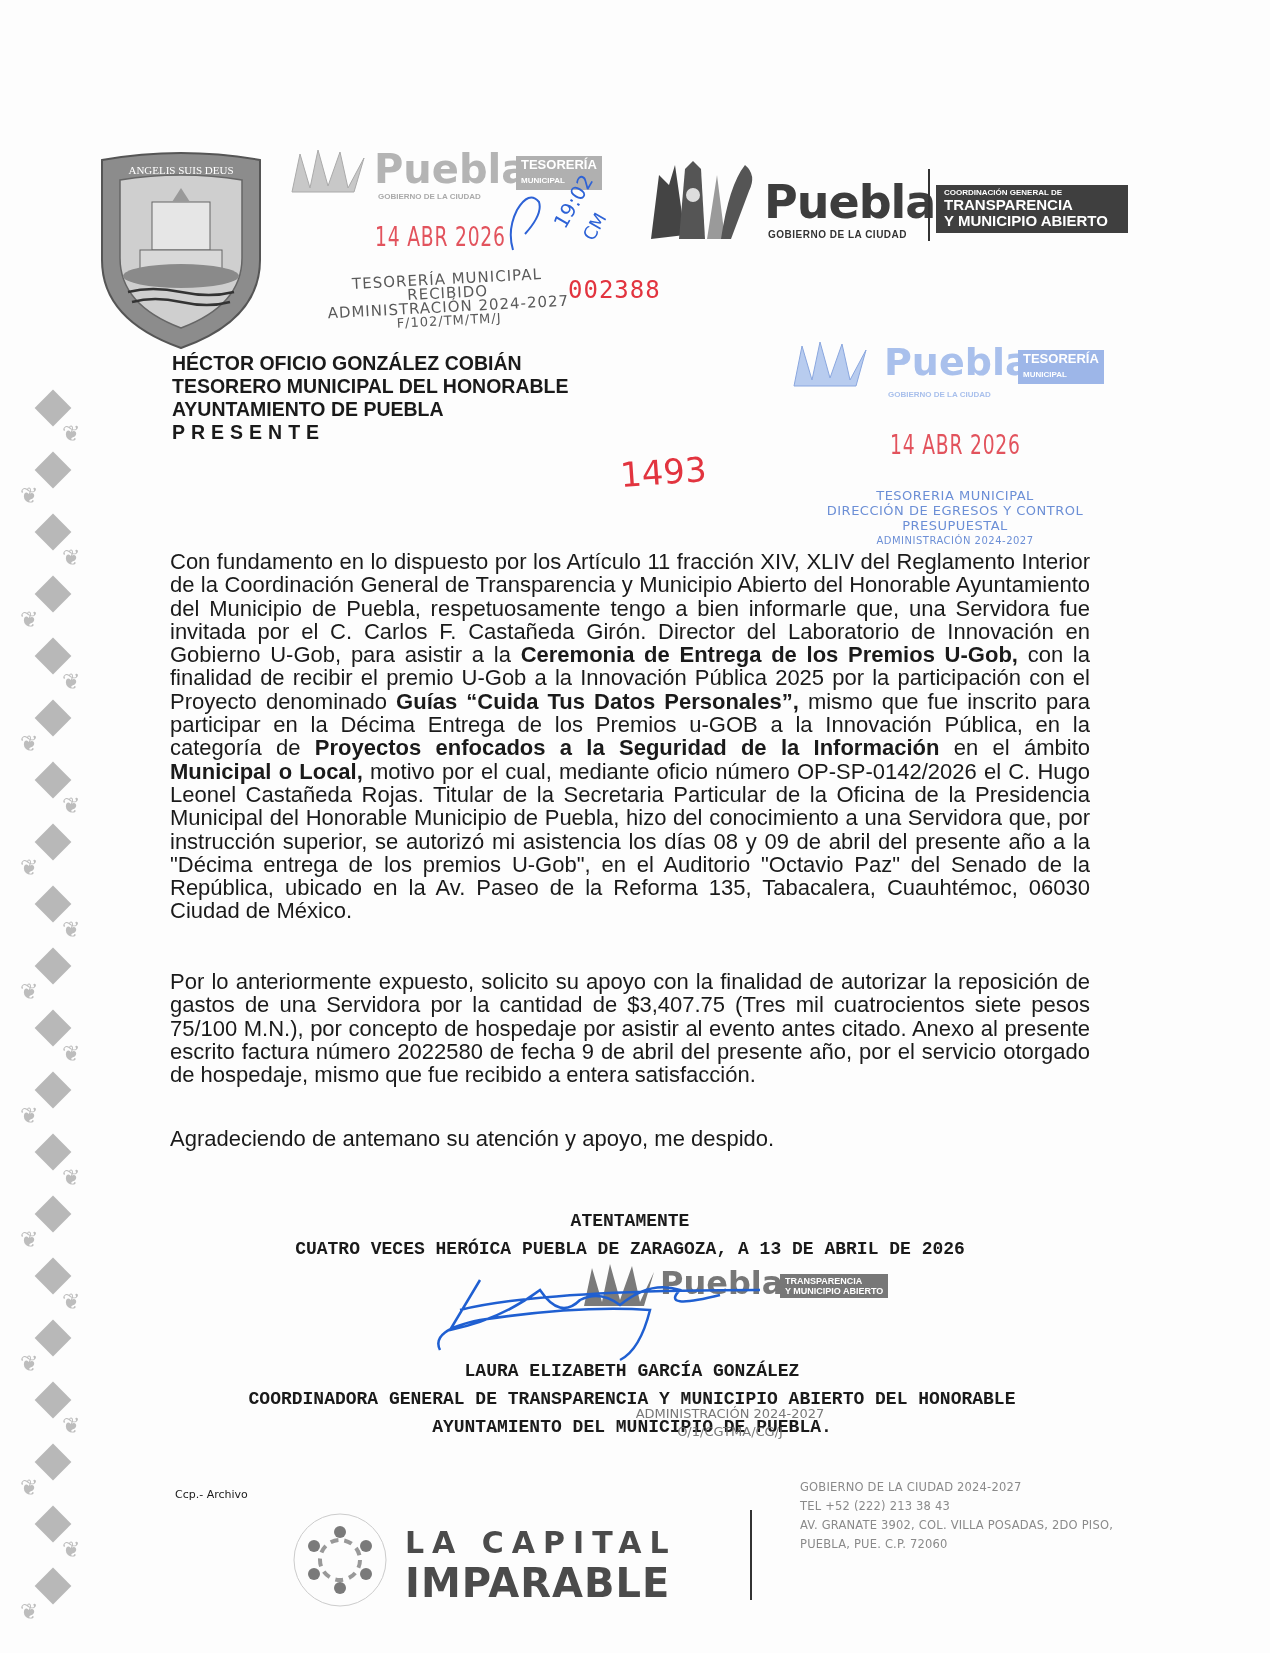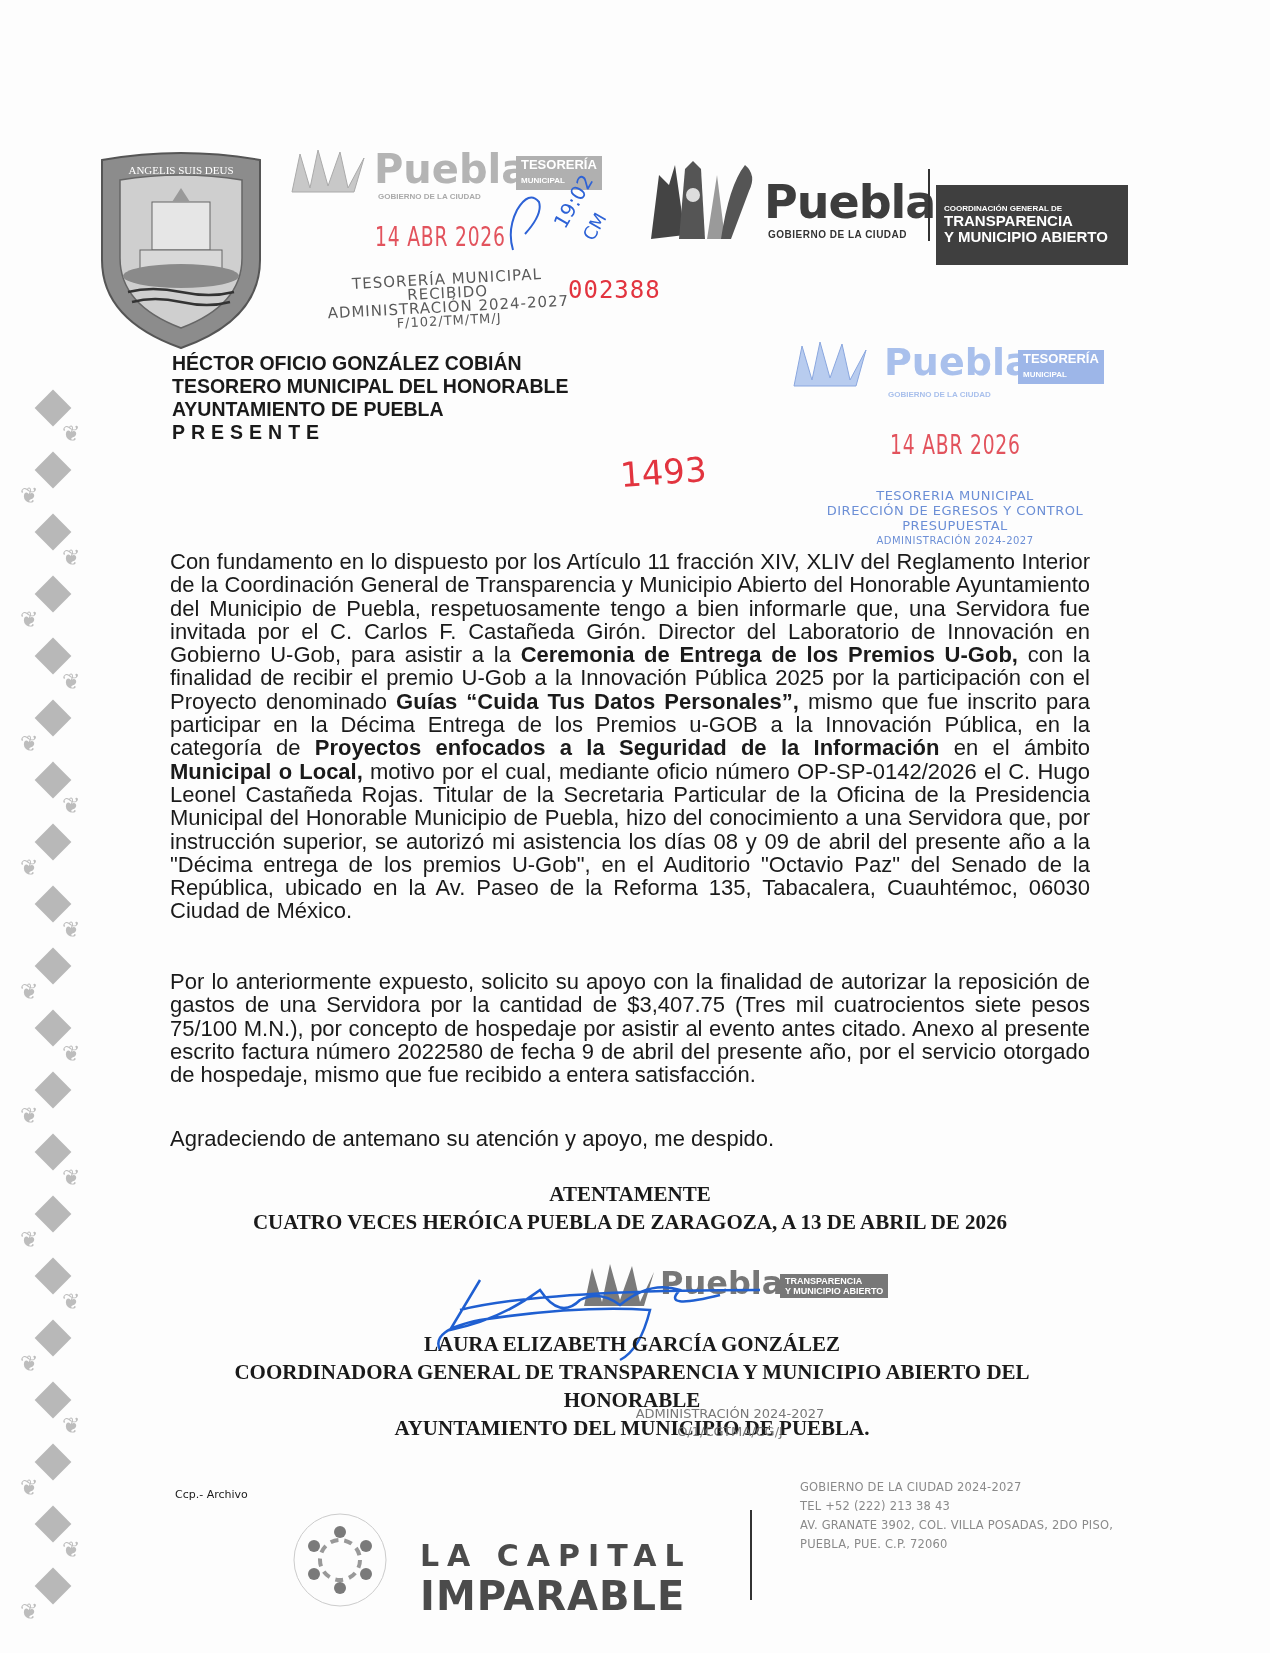--- a/index.html
+++ b/index.html
@@ -19,34 +19,34 @@
   .stamp-logo { font-weight:bold; color:#9a9a9a; }
   .red { color:#e2343f; }
   .blue-stamp { color:#6c8fd6; }
   .gray-stamp { color:#5a5a5a; font-family:"DejaVu Sans", sans-serif; letter-spacing:1px; text-align:center; }
 
   .date-stamp { font-family:"DejaVu Sans Condensed","DejaVu Sans", sans-serif; font-size:26px; color:#e2535d; letter-spacing:1px; transform:scaleX(0.8); transform-origin:left; }
 
   
   .puebla-word { font-family:"DejaVu Sans", sans-serif; font-weight:bold; font-size:46px; color:#3d3d3d; letter-spacing:-1px; }
   .gob-ciudad { font-size:10px; font-weight:bold; color:#333; letter-spacing:0.5px; }
-  .trans-box { background:#3f3f3f; color:#fff; padding:20px 8px; line-height:1.05; }
+  .trans-box { background:#3f3f3f; color:#fff; padding:4px 8px; line-height:1.05; }
   .trans-box .small { font-size:8px; font-weight:bold; }
   .trans-box .big { font-size:15px; font-weight:bold; }
 
   .motto { right:182px; top:255px; text-align:right; font-weight:bold; font-size:19px; line-height:25px; }
 
   .addressee { left:172px; top:352px; font-weight:bold; font-size:19.5px; line-height:23px; }
   .presente { letter-spacing:6px; }
 
   .body-text { left:170px; width:920px; font-size:22px; line-height:23.3px; text-align:justify;
                font-family:"Liberation Sans Narrow","Liberation Sans", sans-serif; }
   .body-text b { font-weight:bold; }
 
-  .sign { font-family:Liberation Serif, serif; font-weight:bold; font-size:21px; text-align:center; }
+  .sign { font-family:Liberation Mono, monospace; font-weight:bold; font-size:18px; text-align:center;margin-top:27px; }
 
   .footer-addr { left:800px; top:1478px; font-family:"DejaVu Sans", sans-serif; font-size:11.5px; color:#8a8a8a; line-height:19px; letter-spacing:0.2px; }
   .capital-1 { font-family:"DejaVu Sans", sans-serif; font-weight:bold; font-size:30px; color:#4b4b4b; letter-spacing:8px; }
   .capital-2 { font-family:"DejaVu Sans", sans-serif; font-weight:bold; font-size:40px; color:#4b4b4b; letter-spacing:1px; }
 </style>
 </head>
 <body>
 
 <div class="abs border-strip" id="border">
     <div class="orn" style="left: 22px; top: 0px;"></div>
@@ -225,21 +225,21 @@
     <circle cx="50" cy="22" r="6"></circle>
       <circle cx="76" cy="36" r="6"></circle>
       <circle cx="76" cy="64" r="6"></circle>
     <circle cx="50" cy="78" r="6"></circle>
       <circle cx="24" cy="64" r="6"></circle>
       <circle cx="24" cy="36" r="6"></circle>
   </g>
   <circle cx="50" cy="50" r="20" fill="none" stroke="#999" stroke-width="4" stroke-dasharray="8 6"></circle>
 </svg>
 
-<div class="abs" style="left:420px; top:1525px;margin-top:13px;">
+<div class="abs" style="left:405px; top:1525px;">
   <div class="capital-1">LA CAPITAL</div>
   <div class="capital-2">IMPARABLE</div>
 </div>
 
 <div class="abs" style="left:750px; top:1510px; width:2px; height:90px; background:#333;"></div>
 
 <div class="abs footer-addr">
   <div>GOBIERNO DE LA CIUDAD 2024-2027</div>
   <div>TEL +52 (222) 213 38 43</div>
   <div>AV. GRANATE 3902, COL. VILLA POSADAS, 2DO PISO,</div>

